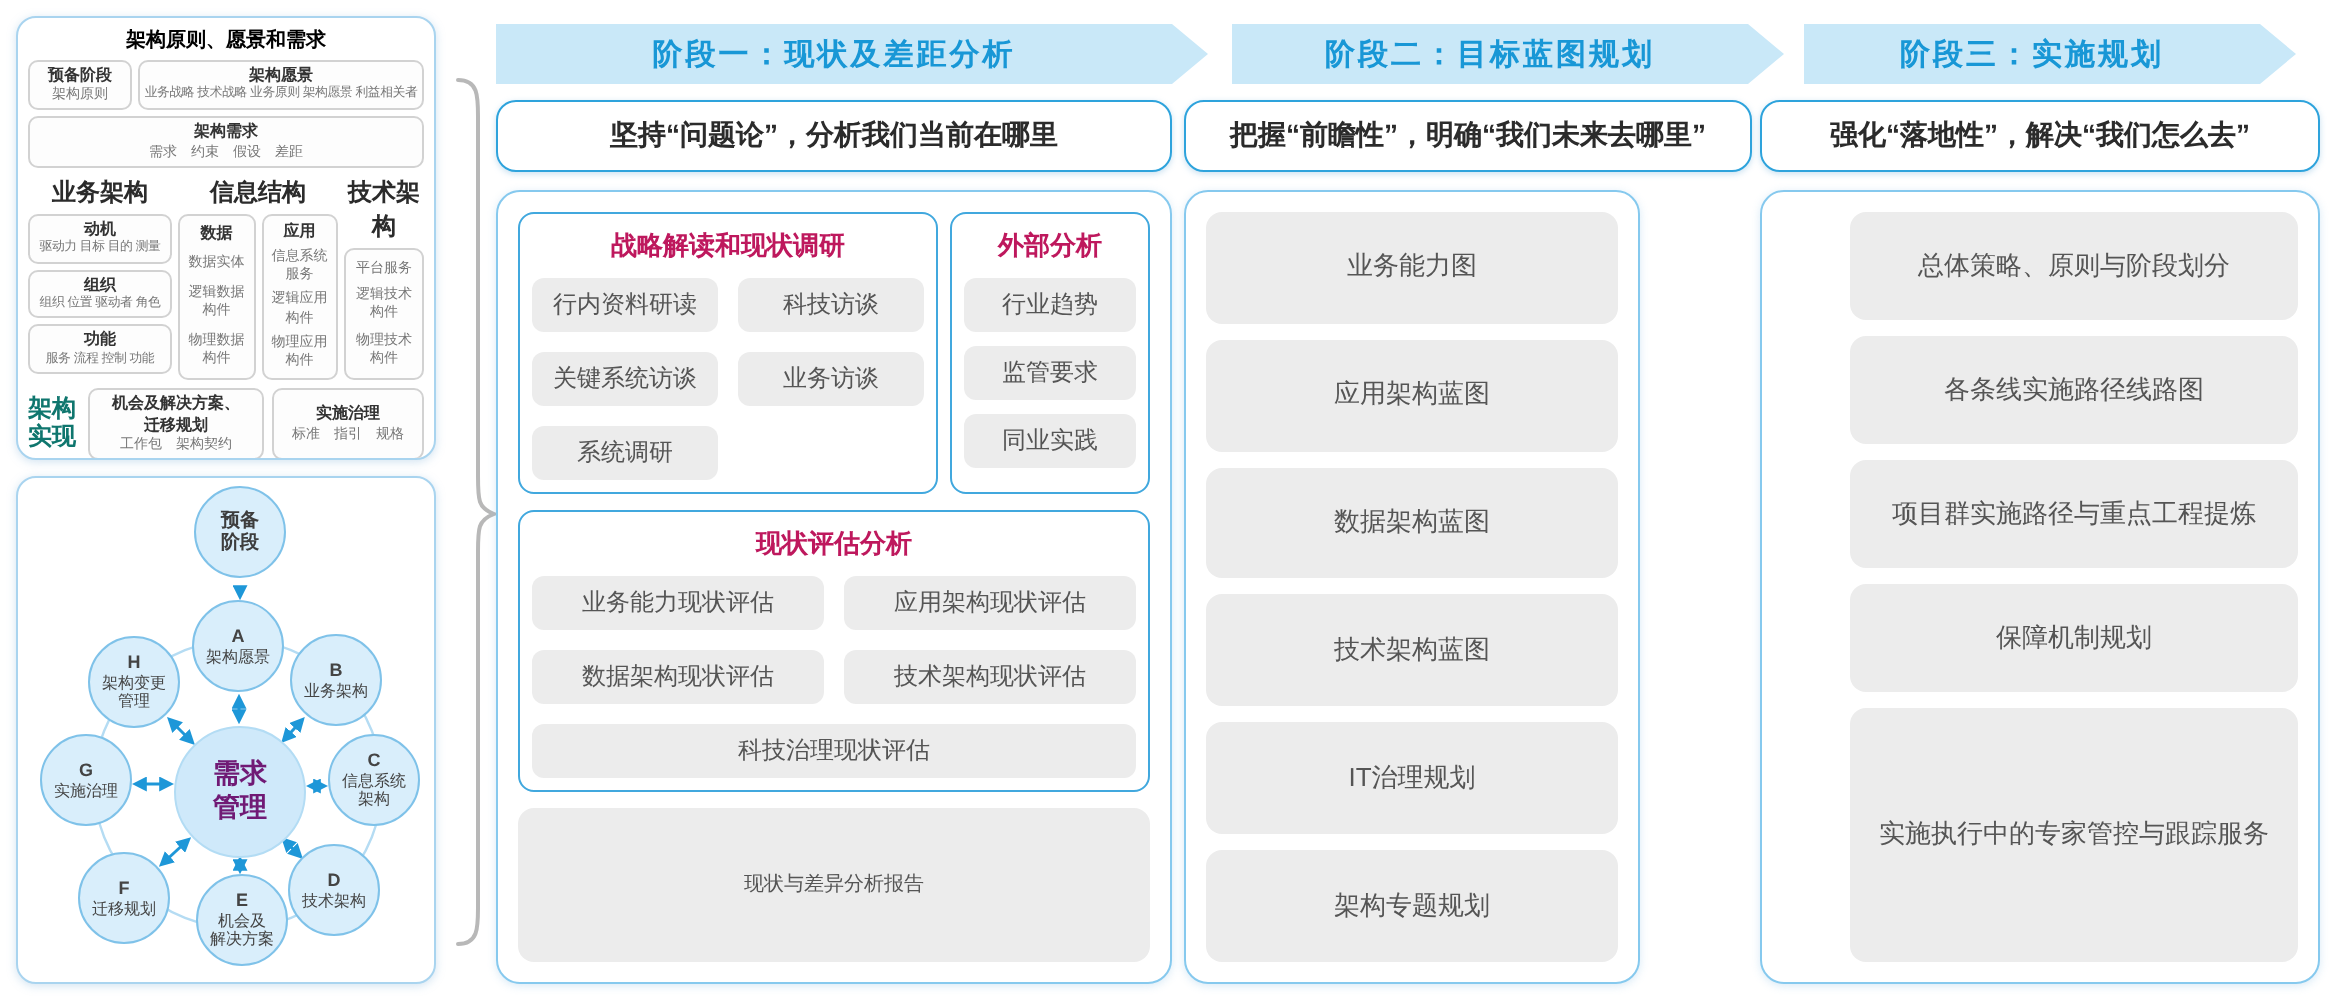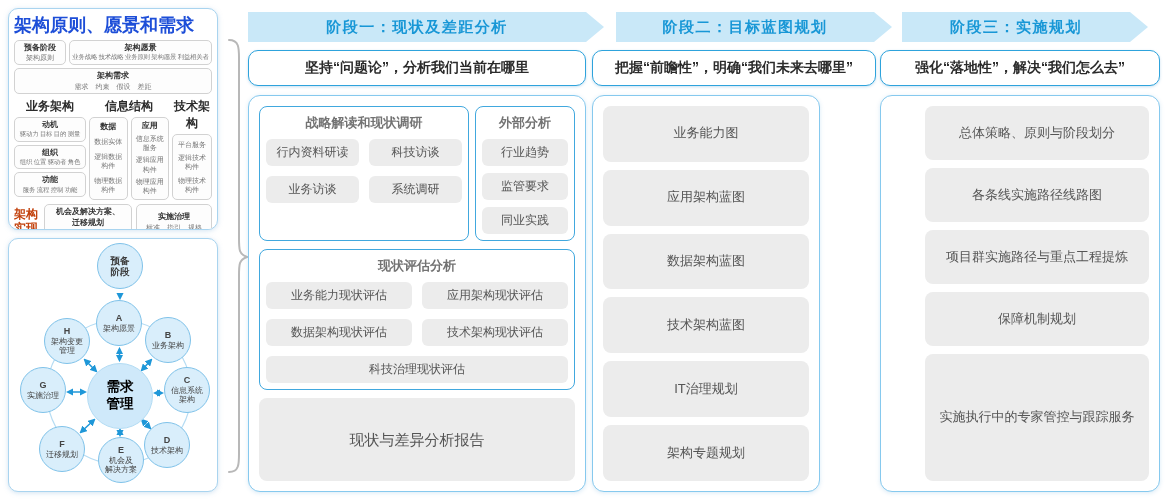--- a/index.html
+++ b/index.html
@@ -5,21 +5,21 @@
   html,body{margin:0;padding:0;background:#fff;}
   body{font-family:"Liberation Sans","DejaVu Sans",sans-serif;}
   .canvas{position:relative;width:1167px;height:499px;background:#fff;overflow:hidden;}
 
   
   .panel{position:absolute;background:#fff;border:1.5px solid #a9d4ef;border-radius:10px;
          box-shadow:0 1px 5px rgba(125,175,215,.35);box-sizing:border-box;}
   .panel-top{left:8px;top:8px;width:210px;height:222px;padding:3px 5px;overflow:hidden;}
   .panel-adm{left:8px;top:238px;width:210px;height:254px;}
 
-  .lt-title{font-size:18px;font-weight:bold;color:#1d4ed8;text-align:left;margin:1px 0 3px;}
+  .lt-title{font-size:10px;font-weight:bold;color:#000000;text-align:center;margin:1px 0 3px;}
   .wbox{background:#fdfdfd;border:1px solid #d2d2d2;border-radius:5px;box-sizing:border-box;text-align:center;}
   .wb-t{font-size:8px;font-weight:bold;color:#333;line-height:1.3;white-space:pre-line;}
   .wb-s{font-size:7px;color:#777;line-height:1.3;}
   .tight{font-size:6.4px;letter-spacing:-0.2px;white-space:nowrap;}
 
   .lt-row{display:flex;gap:3px;}
   .prep-box{width:52px;padding:2px 1px;}
   .vision-box{flex:1;padding:2px 1px;}
   .req-box{margin-top:3px;padding:2px 1px;}
 
@@ -29,35 +29,35 @@
   .col-biz .wbox{padding:2px 1px;margin-bottom:3px;}
   .col-biz .wb-s{font-size:6.4px;letter-spacing:-0.2px;white-space:nowrap;}
   .col-info{width:80px;display:flex;flex-direction:column;}
   .info-cols{display:flex;gap:3px;flex:1;}
   .subcol{flex:1;padding:2px 1px;display:flex;flex-direction:column;justify-content:space-around;}
   .subcol .wb-s{margin:1px 0;}
   .col-tech{flex:1;display:flex;flex-direction:column;}
   .tech-box{flex:1;padding:3px 1px;display:flex;flex-direction:column;justify-content:space-around;}
 
   .real-row{display:flex;gap:4px;margin-top:4px;align-items:stretch;}
-  .real-label{width:26px;font-size:12px;font-weight:bold;color:#c2410c;display:flex;align-items:center;line-height:1.15;}
+  .real-label{width:26px;font-size:12px;font-weight:bold;color:#0f766e;display:flex;align-items:center;line-height:1.15;}
   .real-box1{flex:1;padding:2px 1px;}
   .real-box2{width:76px;padding:2px 1px;display:flex;flex-direction:column;justify-content:center;}
 
   
   .adm-svg{position:absolute;left:0;top:0;}
   .node{position:absolute;border-radius:50%;background:#d9eefb;border:1.2px solid #7fc2e9;
         display:flex;flex-direction:column;align-items:center;justify-content:center;
         text-align:center;box-sizing:border-box;}
   .node-letter{font-size:9px;font-weight:600;color:#444;line-height:1.2;}
   .node-label{font-size:8px;font-weight:500;color:#444;line-height:1.18;white-space:pre-line;}
   .node-prep{left:88px;top:4px;width:46px;height:46px;}
   .node-prep .node-label{font-size:9.5px;font-weight:bold;color:#3d3d3d;}
   .node-center{left:78px;top:124px;width:66px;height:66px;background:#cfe9fa;border:1px solid #b3dcf4;}
-  .node-center .node-label{font-size:13.5px;font-weight:bold;color:#000000;line-height:1.25;}
+  .node-center .node-label{font-size:13.5px;font-weight:bold;color:#701a75;line-height:1.25;}
   .n-a{left:87px;top:61px;width:46px;height:46px;}
   .n-b{left:136px;top:78px;width:46px;height:46px;}
   .n-c{left:155px;top:128px;width:46px;height:46px;}
   .n-d{left:135px;top:183px;width:46px;height:46px;}
   .n-e{left:89px;top:198px;width:46px;height:46px;}
   .n-f{left:30px;top:187px;width:46px;height:46px;}
   .n-g{left:11px;top:128px;width:46px;height:46px;}
   .n-h{left:35px;top:79px;width:46px;height:46px;}
 
   
@@ -87,29 +87,29 @@
   .content2{left:592px;width:228px;}
   .content3{left:880px;width:280px;padding-left:44px;}
 
   .gitem{background:#ececec;border-radius:6px;color:#555;display:flex;align-items:center;
          justify-content:center;text-align:center;font-size:12px;line-height:1.3;}
   .content2 .gitem,.content3 .gitem{border-radius:8px;font-size:13px;flex:1;}
   .content3 .g-fixed{flex:0 0 54px;}
   .content3 .g-grow{flex:1;}
 
   .bluebox{border:1.5px solid #41a8de;border-radius:8px;background:#fff;padding:6px;box-sizing:border-box;}
-  .bb-title{font-size:13px;font-weight:bold;color:#737373;text-align:center;margin:1px 0 7px;}
+  .bb-title{font-size:13px;font-weight:bold;color:#be185d;text-align:center;margin:1px 0 7px;}
   .row1{display:flex;gap:6px;flex:0 0 132px;}
   .strategy-box{flex:1;}
   .external-box{width:100px;}
   .grid2{display:grid;grid-template-columns:1fr 1fr;gap:10px;grid-auto-rows:27px;}
   .grid1{display:grid;grid-template-columns:1fr;gap:7px;grid-auto-rows:27px;}
   .assess{flex:0 0 132px;}
   .assess .grid2 > :nth-child(5){grid-column:1 / -1;}
-  .report{flex:1;font-size:15px;border-radius:8px;}
+  .report{flex:1;font-size:10px;border-radius:8px;}
 </style>
 </head>
 <body>
 
 <div class="canvas">
 
   <div class="panel panel-top">
     <div class="lt-title">架构原则、愿景和需求</div>
 
     <div class="lt-row">
@@ -272,20 +272,21 @@
   <div class="subtitle sub2">把握“前瞻性”，明确“我们未来去哪里”</div>
   <div class="subtitle sub3">强化“落地性”，解决“我们怎么去”</div>
 
   <div class="content content1">
     <div class="row1">
       <div class="bluebox strategy-box">
         <div class="bb-title">战略解读和现状调研</div>
         <div class="grid2">
           <div class="gitem">行内资料研读</div>
           <div class="gitem">科技访谈</div>
+          <div class="gitem">关键系统访谈</div>
           <div class="gitem">业务访谈</div>
           <div class="gitem">系统调研</div>
         </div>
       </div>
       <div class="bluebox external-box">
         <div class="bb-title">外部分析</div>
         <div class="grid1">
           <div class="gitem">行业趋势</div>
           <div class="gitem">监管要求</div>
           <div class="gitem">同业实践</div>

